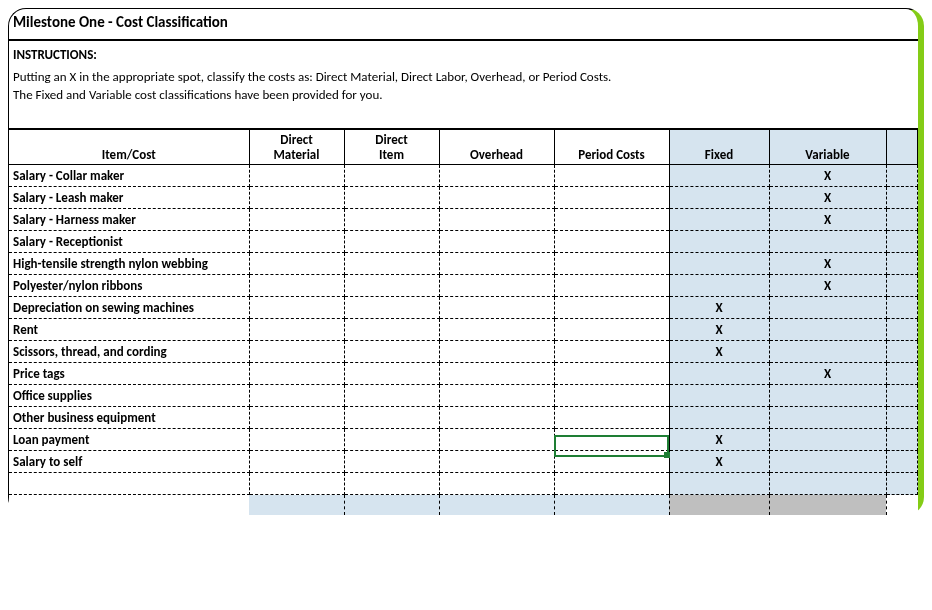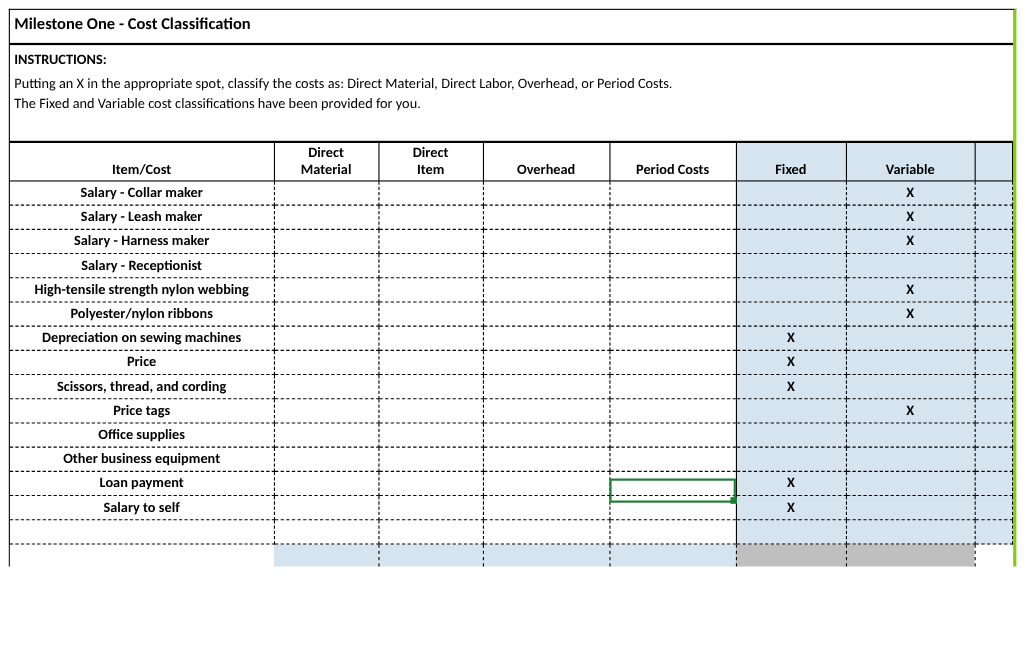--- a/index.html
+++ b/index.html
@@ -7,23 +7,24 @@
     margin: 0;
     padding: 8px;
     font-family: Calibri, Arial, sans-serif;
     font-size: 13px;
     color: #000;
     background: #fff;
     width: 932px;
   }
   .sheet {
     border-left: 1px solid #000;
-    border-right: 3px solid #84cc16;
+    border-right: 6px solid #84cc16;
     border-top: 1px solid #000;
     position: relative;
+    border-radius: 18px;
   }
   .title {
     font-weight: bold;
     font-size: 15px;
     padding: 4px 4px 8px 4px;
   }
   .hr-thick {
     border-top: 2px solid #000;
     margin: 0;
   }
@@ -58,21 +59,21 @@
   }
   th.shade { background: #d6e4ef; }
   td {
     padding: 2px 4px;
     height: 22px;
     border-bottom: 1px dashed #000;
     border-right: 1px dashed #000;
     text-align: center;
     vertical-align: middle;
   }
-  td.item { text-align: center; }
+  td.item { text-align: left; }
   td.shade { background: #d6e4ef; }
   td.solid-r { border-right: 1px solid #000; }
   .x { font-weight: bold; }
   .sel {
     position: absolute;
     border: 2px solid #1e7e34;
     pointer-events: none;
   }
   .sel-handle {
     position: absolute;
@@ -197,21 +198,21 @@
           <td class="item x">Depreciation on sewing machines</td>
           <td></td>
           <td></td>
           <td></td>
           <td class="solid-r"></td>
           <td class="shade x">X</td>
           <td class="shade"></td>
           <td class="shade"></td>
         </tr>
         <tr>
-          <td class="item x">Price</td>
+          <td class="item x">Rent</td>
           <td></td>
           <td></td>
           <td></td>
           <td class="solid-r"></td>
           <td class="shade x">X</td>
           <td class="shade"></td>
           <td class="shade"></td>
         </tr>
         <tr>
           <td class="item x">Scissors, thread, and cording</td>

